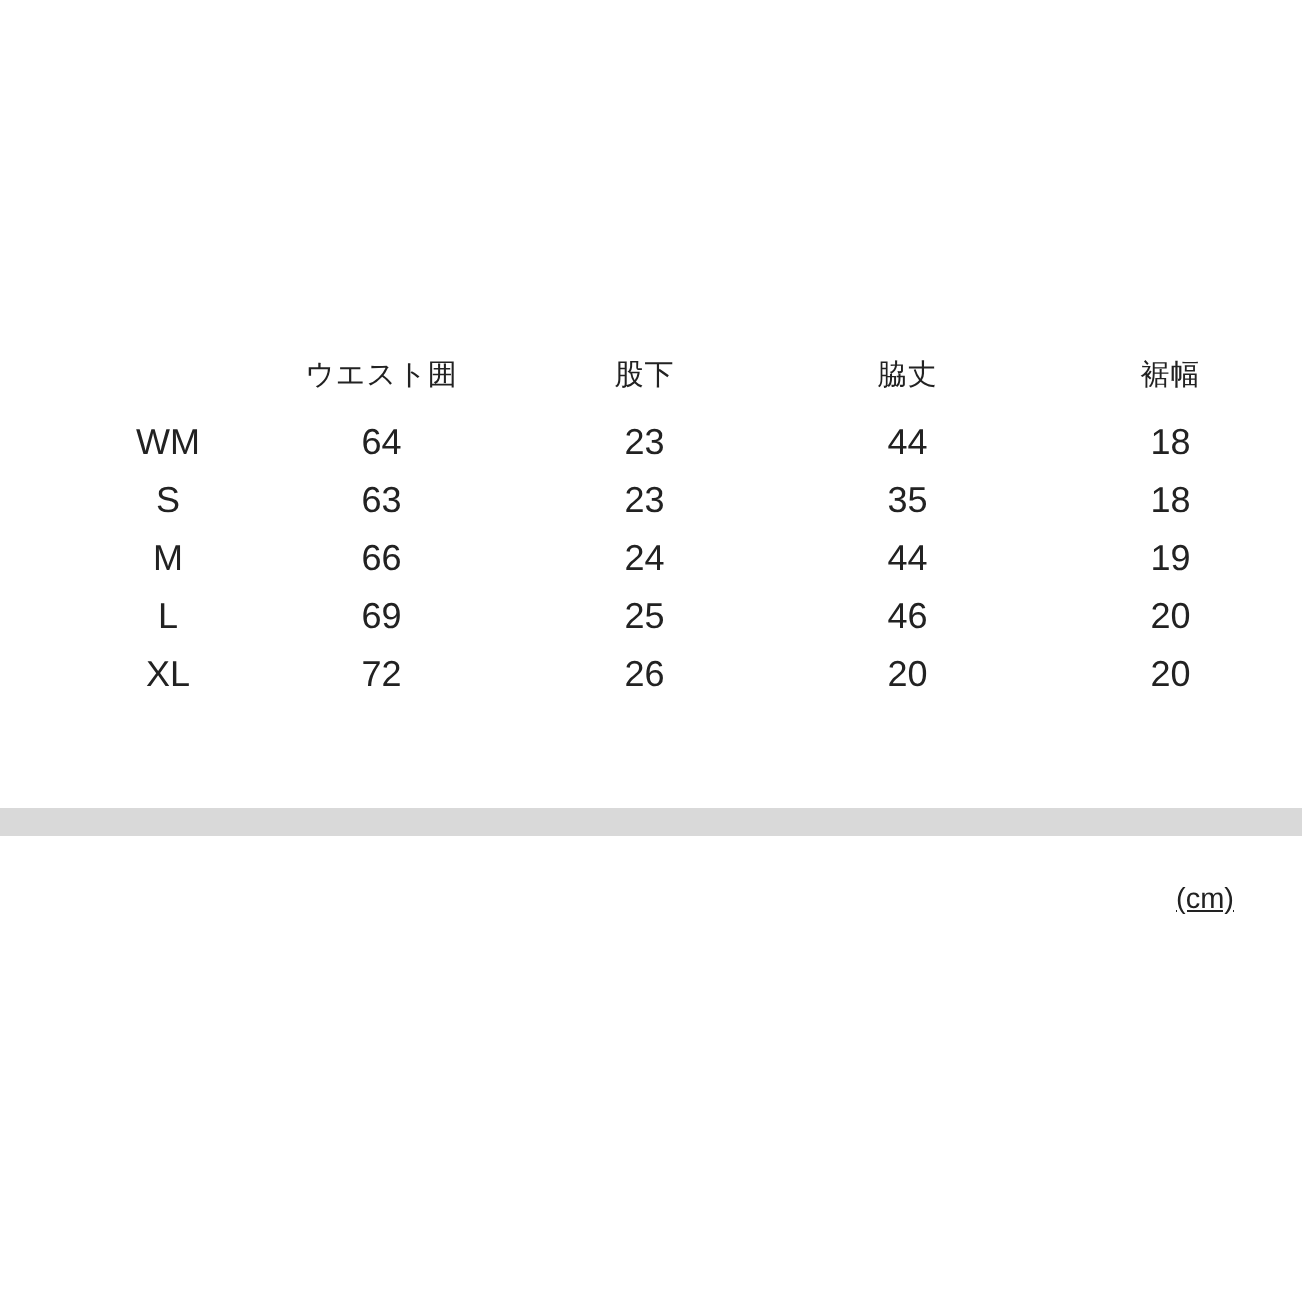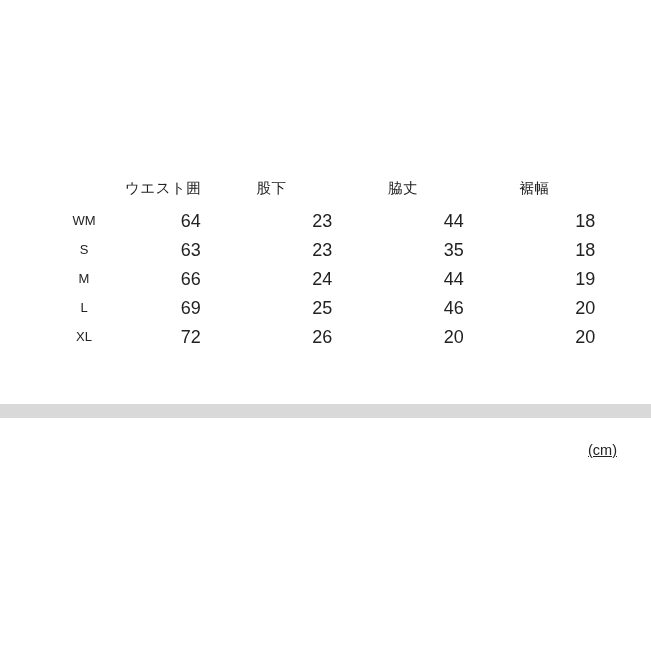--- a/index.html
+++ b/index.html
@@ -37,31 +37,31 @@
     padding: 0;
     font-weight: normal;
     font-size: 14.5px;
     color: #222222;
     line-height: 1;
   }
   table.size-table th.corner {
     width: 125px;
   }
   table.size-table th.col-head {
-    text-align: left;
+    text-align: center;
     height: 36px;
     vertical-align: middle;
     font-size: 14.5px;
     letter-spacing: 0.5px;
   }
   table.size-table td.row-head {
     text-align: center;
     height: 29px;
     vertical-align: middle;
-    font-size: 13px;
+    font-size: 18px;
     color: #222222;
     padding-left: 43px;
   }
   table.size-table td.val {
     text-align: center;
     height: 29px;
     vertical-align: middle;
     font-size: 18px;
     color: #222222;
   }

